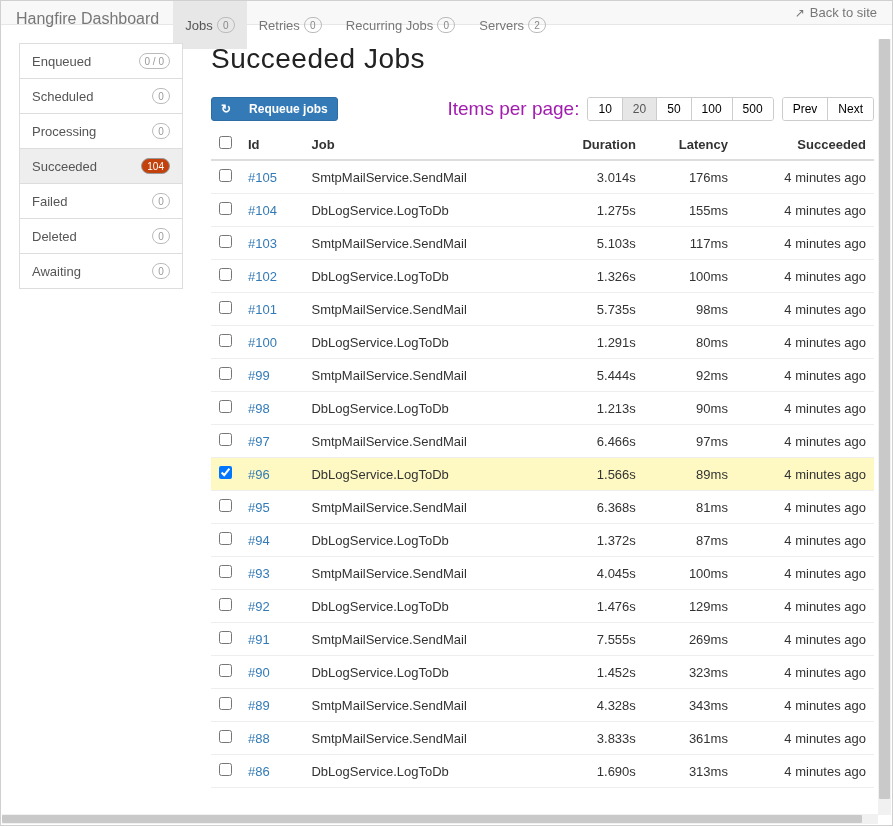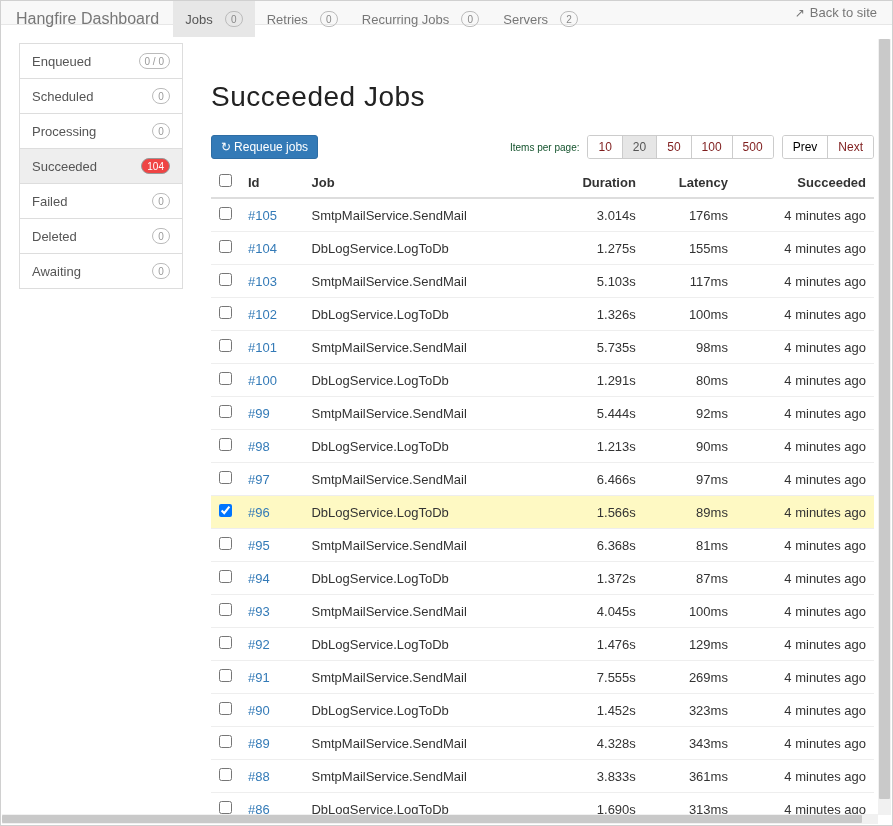--- a/index.html
+++ b/index.html
@@ -1,44 +1,44 @@
 <!DOCTYPE html>
 <html><head>
 <meta charset="utf-8">
 <style>
 * { box-sizing: border-box; margin: 0; padding: 0; }
 body { font-family: "Helvetica Neue", Helvetica, Arial, sans-serif; font-size: 14px; color: #333; background: #fff; }
 .viewport { width: 893px; height: 826px; border: 1px solid #d0d0d0; position: relative; overflow: hidden; background: #fff; }
 .navbar { background: #f8f8f8; border-bottom: 1px solid #e7e7e7; height: 24px; display: flex; align-items: stretch; padding: 0 15px; }
 .navbar .brand { color: #777; font-size: 16px; padding: 9px 14px 9px 0; cursor: pointer; }
 .navbar .nav { display: flex; }
-.navbar .nav-item { color: #777; padding: 18px 12px; font-size: 13px; cursor: pointer; display: flex; align-items: center; gap: 12px; }
+.navbar .nav-item { color: #777; padding: 24px 12px; font-size: 13px; cursor: pointer; display: flex; align-items: center; gap: 4px; }
 .navbar .nav-item.active { background: #e7e7e7; color: #555; }
 .navbar .spacer { flex: 1; }
 .navbar .back { color: #777; font-size: 13px; padding: 10px 0; cursor: pointer; display: flex; align-items: center; gap: 5px; }
 .badge-round { display: inline-flex; align-items: center; justify-content: center; min-width: 18px; height: 16px; padding: 0 5px; border: 1px solid #bbb; border-radius: 10px; font-size: 10px; color: #888; background: transparent; }
 
 .content { display: flex; padding: 18px; gap: 28px; height: calc(100% - 38px); }
 .sidebar { width: 164px; flex-shrink: 0; }
 .sidebar-list { border: 1px solid #ddd; border-radius: 0; overflow: hidden; }
 .sidebar-item { display: flex; justify-content: space-between; align-items: center; padding: 9px 12px; font-size: 13px; color: #555; border-bottom: 1px solid #ddd; cursor: pointer; background: #fff; }
 .sidebar-item:last-child { border-bottom: none; }
 .sidebar-item.active { background: #eee; }
 .sidebar-item .badge-round { color: #999; }
-.sidebar-item.active .badge-round.filled { background: #ef4444; color: #fff; border-color: #999; }
-
-.main { flex: 1; min-width: 0; margin-top: 38px; }
+.sidebar-item.active .badge-round.filled { background: #c2410c; color: #fff; border-color: #999; }
+
+.main { flex: 1; min-width: 0; }
 h1.page-title { font-family: Impact, "Arial Black", sans-serif; font-weight: 400; font-size: 28px; letter-spacing: 0.5px; color: #222; margin-bottom: 22px; }
 .toolbar { display: flex; align-items: center; margin-bottom: 8px; }
-.btn { display: inline-flex; align-items: center; gap: 3px; padding: 4px 9px; font-size: 12px; border-radius: 3px; cursor: pointer; border: 1px solid transparent; }
+.btn { display: inline-flex; align-items: center; gap: 18px; padding: 4px 9px; font-size: 12px; border-radius: 3px; cursor: pointer; border: 1px solid transparent; font-weight: bold; }
 .btn-primary { background: #337ab7; color: #fff; border-color: #2e6da4; }
 .toolbar .spacer { flex: 1; }
-.perpage-label { font-size: 10px; color: #14532d; margin-right: 8px; }
+.perpage-label { font-size: 19px; color: #a21caf; margin-right: 8px; }
 .btn-group { display: inline-flex; border: 1px solid #ccc; border-radius: 3px; overflow: hidden; }
-.btn-group .pg { padding: 4px 10px; font-size: 12px; color: #7f1d1d; border-right: 1px solid #ccc; cursor: pointer; background: #fff; }
+.btn-group .pg { padding: 4px 10px; font-size: 12px; color: #000000; border-right: 1px solid #ccc; cursor: pointer; background: #fff; }
 .btn-group .pg:last-child { border-right: none; }
 .btn-group .pg.active { background: #e6e6e6; color: #555; }
 .btn-group .pg.disabled { color: #000000; cursor: default; }
 
 table.jobs { width: 100%; border-collapse: collapse; font-size: 13px; }
 table.jobs th { text-align: left; padding: 7px 8px; border-bottom: 2px solid #ddd; color: #333; font-weight: 700; }
 table.jobs th.right, table.jobs td.right { text-align: right; }
 table.jobs td { padding: 8px 8px; border-bottom: 1px solid #eee; color: #333; vertical-align: middle; }
 table.jobs td.idcell a { color: #337ab7; text-decoration: none; }
 table.jobs tr.selected td { background: #fef9c3; }

